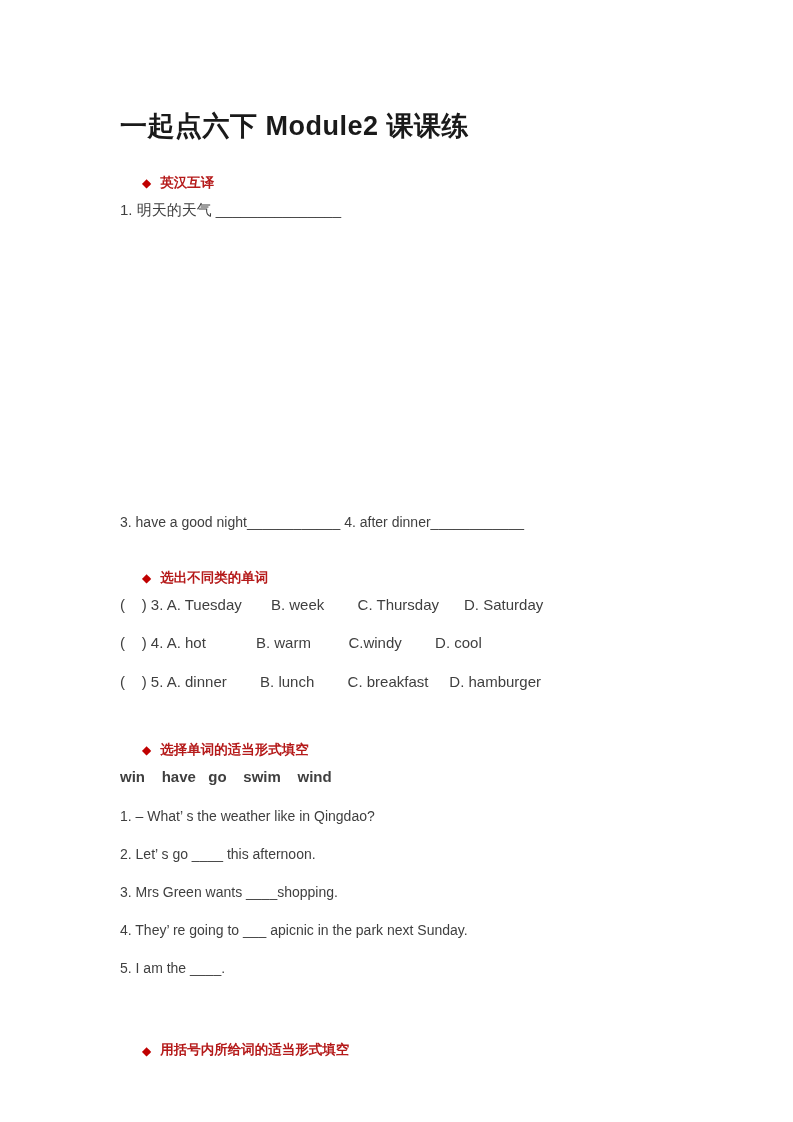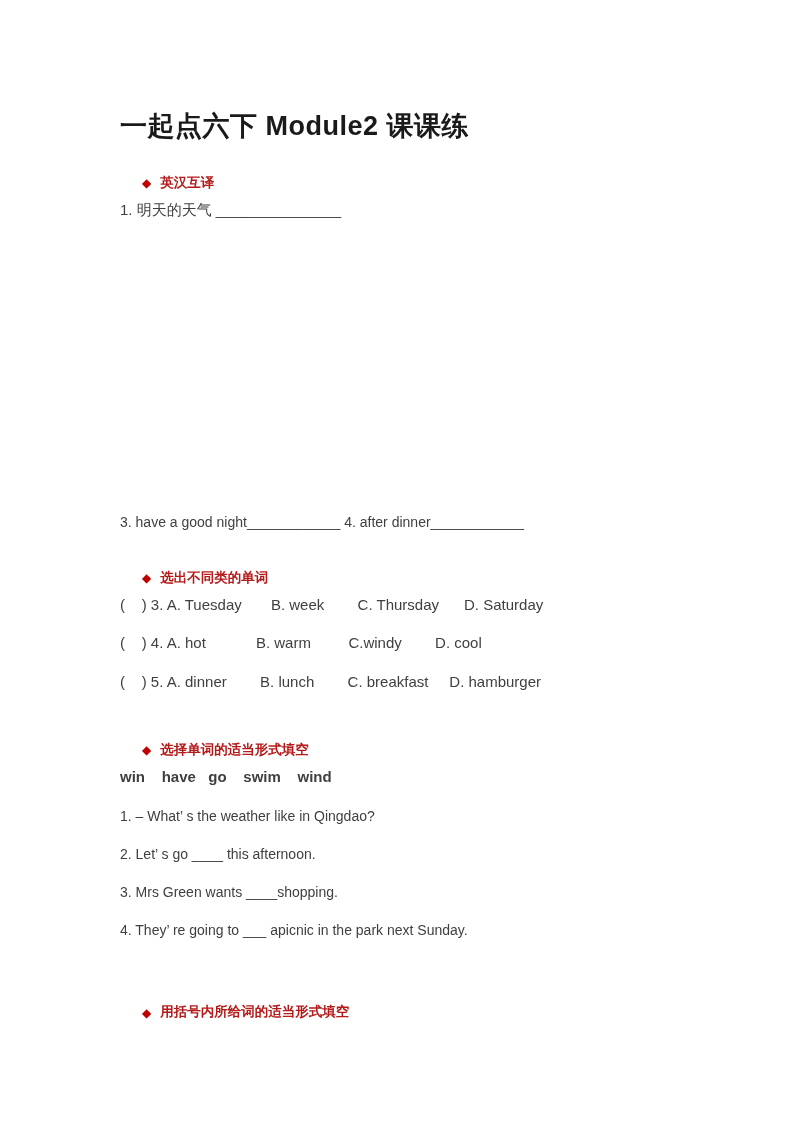--- a/index.html
+++ b/index.html
@@ -154,20 +154,21 @@
         <span class="bullet">◆</span>
         <span>选择单词的适当形式填空</span>
       </div>
 
       <div class="wordbank">win    have   go    swim    wind</div>
 
       <div class="q-line tight">1. – What’ s the weather like in Qingdao?</div>
       <div class="q-line tight">2. Let’ s go ____ this afternoon.</div>
       <div class="q-line tight">3. Mrs Green wants ____shopping.</div>
       <div class="q-line tight">4. They’ re going to ___ apicnic in the park next Sunday.</div>
+      <div class="q-line tight">5. I am the ____.</div>
     </div>
 
     <div class="spacer-lg"></div>
 
     <div class="section-block">
       <div class="section-heading">
         <span class="bullet">◆</span>
         <span>用括号内所给词的适当形式填空</span>
       </div>
     </div>

